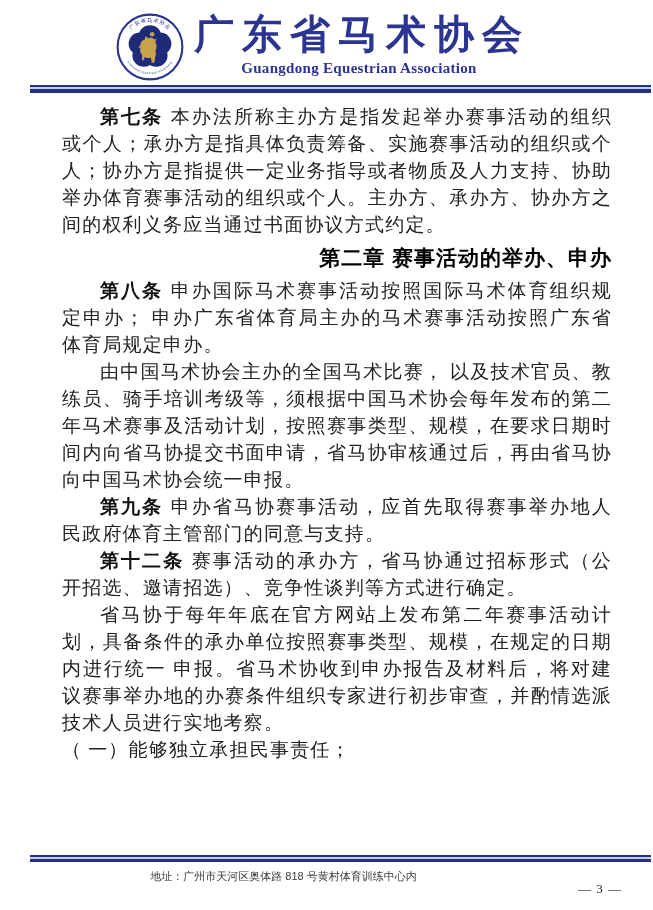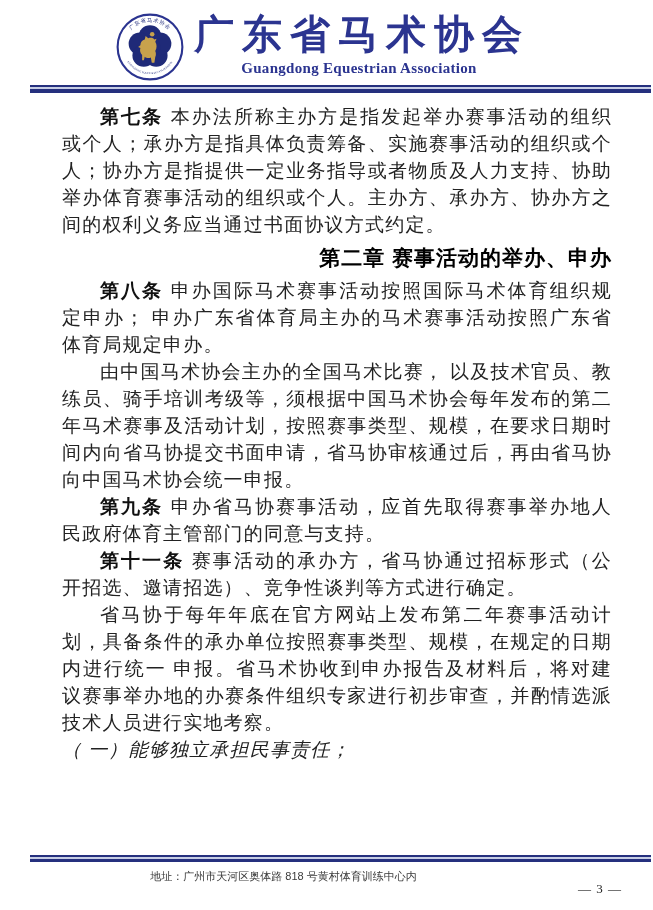--- a/index.html
+++ b/index.html
@@ -37,21 +37,21 @@
   }
 
   
   .doc-body {
     position: absolute; left: 62px; top: 103px; width: 550px;
     font-size: 19px; line-height: 27px;
     letter-spacing: 1.2px; color: #222222;
     text-align: justify; text-justify: inter-character;
   }
   .doc-body p { margin: 0; text-indent: 2em; }
-  .doc-body p.no-indent { text-indent: 0; font-style: italic; }
+  .doc-body p.no-indent { text-indent: 0; }
   .doc-body p b { font-weight: bold; color: #111111; margin-right: 0.4em; }
   .chapter-heading {
     font-family: "Liberation Sans", "DejaVu Sans", sans-serif;
     font-size: 21px; line-height: 30px; font-weight: bold;
     color: #000000; text-align: right; text-indent: 0;
     letter-spacing: 1px; margin: 5px 0 4px 0;
   }
 
   
   .rule-footer {
@@ -107,21 +107,21 @@
 <div class="title-zh">广东省马术协会</div>
 <div class="title-en">Guangdong Equestrian Association</div>
 <div class="rule-header"></div>
 
 <div class="doc-body">
     <p><b>第七条</b>本办法所称主办方是指发起举办赛事活动的组织或个人；承办方是指具体负责筹备、实施赛事活动的组织或个人；协办方是指提供一定业务指导或者物质及人力支持、协助举办体育赛事活动的组织或个人。主办方、承办方、协办方之间的权利义务应当通过书面协议方式约定。</p>
     <h2 class="chapter-heading">第二章 赛事活动的举办、申办</h2>
     <p><b>第八条</b>申办国际马术赛事活动按照国际马术体育组织规定申办； 申办广东省体育局主办的马术赛事活动按照广东省体育局规定申办。</p>
     <p>由中国马术协会主办的全国马术比赛， 以及技术官员、教练员、骑手培训考级等，须根据中国马术协会每年发布的第二年马术赛事及活动计划，按照赛事类型、规模，在要求日期时间内向省马协提交书面申请，省马协审核通过后，再由省马协向中国马术协会统一申报。</p>
     <p><b>第九条</b>申办省马协赛事活动，应首先取得赛事举办地人民政府体育主管部门的同意与支持。</p>
-    <p><b>第十一条</b>赛事活动的承办方，省马协通过招标形式（公开招选、邀请招选）、竞争性谈判等方式进行确定。</p>
+    <p><b>第十二条</b>赛事活动的承办方，省马协通过招标形式（公开招选、邀请招选）、竞争性谈判等方式进行确定。</p>
     <p>省马协于每年年底在官方网站上发布第二年赛事活动计划，具备条件的承办单位按照赛事类型、规模，在规定的日期内进行统一 申报。省马术协收到申办报告及材料后，将对建议赛事举办地的办赛条件组织专家进行初步审查，并酌情选派技术人员进行实地考察。</p>
     <p class="no-indent">（ 一）能够独立承担民事责任；</p>
   </div>
 
 <div class="rule-footer"></div>
 <div class="footer-text">
   <div>地址：广州市天河区奥体路 818 号黄村体育训练中心内</div>
 </div>
 <div class="page-number">— 3 —</div>
 

